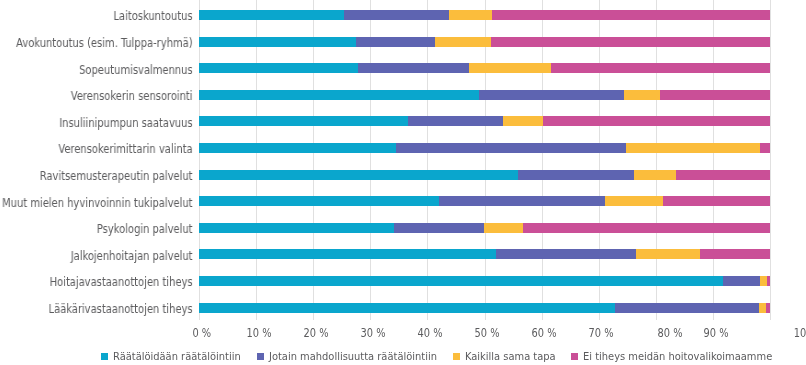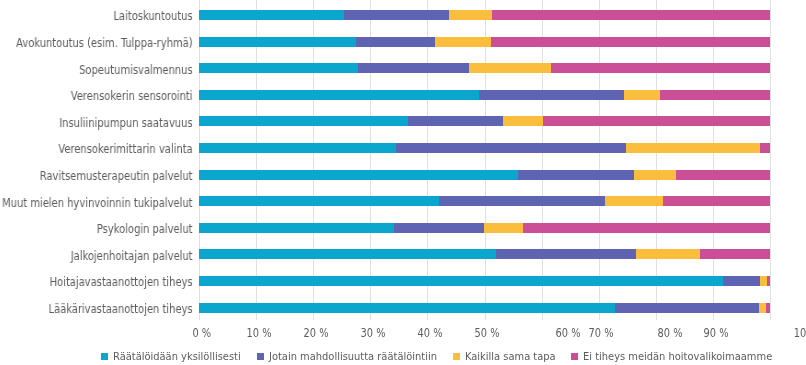--- a/index.html
+++ b/index.html
@@ -147,32 +147,32 @@
     </div>
 
   <div id="xaxis">
 
   <div class="xtick" style="left: 171.6px;"><span>0 %</span></div>
       <div class="xtick" style="left: 228.7px;"><span>10 %</span></div>
       <div class="xtick" style="left: 286px;"><span>20 %</span></div>
       <div class="xtick" style="left: 342.9px;"><span>30 %</span></div>
       <div class="xtick" style="left: 400px;"><span>40 %</span></div>
       <div class="xtick" style="left: 457.1px;"><span>50 %</span></div>
-      <div class="xtick" style="left: 538px;"><span>60 %</span></div>
+      <div class="xtick" style="left: 514px;"><span>60 %</span></div>
       <div class="xtick" style="left: 571.3px;"><span>70 %</span></div>
       <div class="xtick" style="left: 640px;"><span>80 %</span></div>
       <div class="xtick" style="left: 685.5px;"><span>90 %</span></div>
       <div class="xtick" style="left: 779px;"><span>100 %</span></div>
     </div>
 
   <div id="legend">
 
   <div class="legitem" style="left: 101.2px;">
         <span class="legmark" style="background: rgb(10, 166, 205);"></span>
-        <span class="legtext">Räätälöidään yksilöllisesti</span>
+        <span class="legtext">Räätälöidään räätälöintiin</span>
       </div>
       <div class="legitem" style="left: 256.8px;">
         <span class="legmark" style="background: rgb(94, 100, 177);"></span>
         <span class="legtext">Jotain mahdollisuutta räätälöintiin</span>
       </div>
       <div class="legitem" style="left: 453px;">
         <span class="legmark" style="background: rgb(251, 189, 60);"></span>
         <span class="legtext">Kaikilla sama tapa</span>
       </div>
       <div class="legitem" style="left: 570.5px;">

